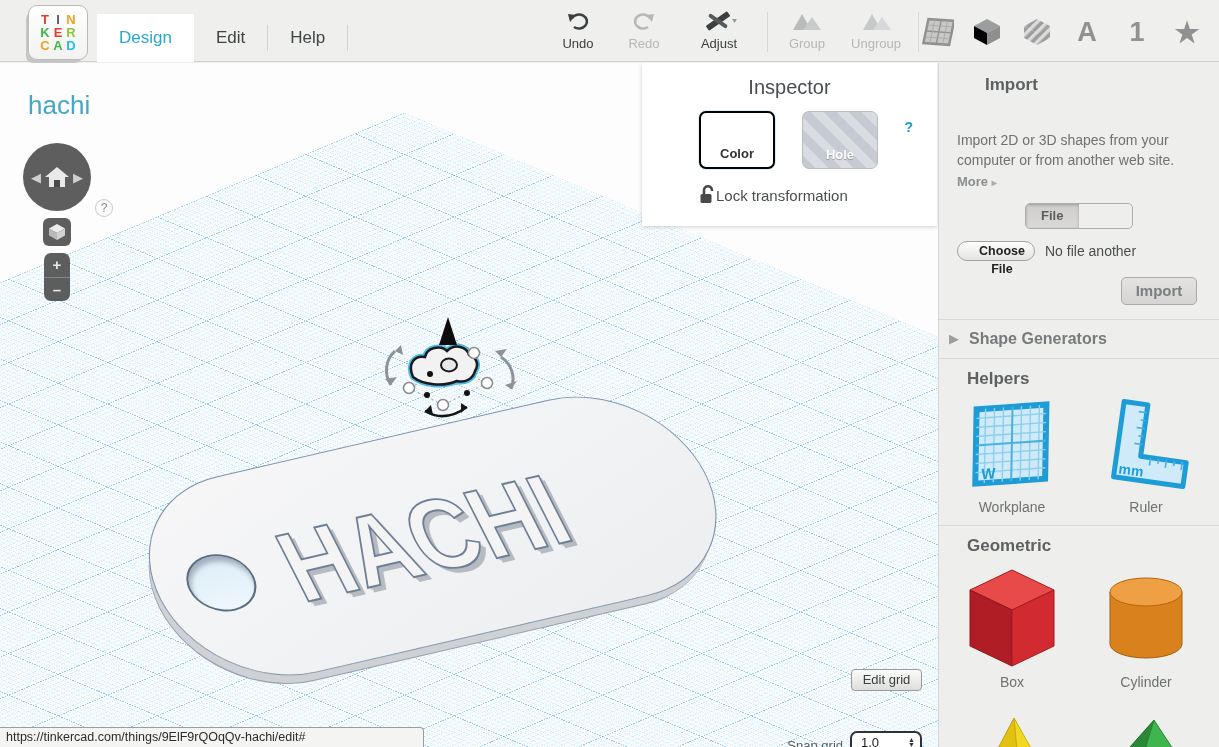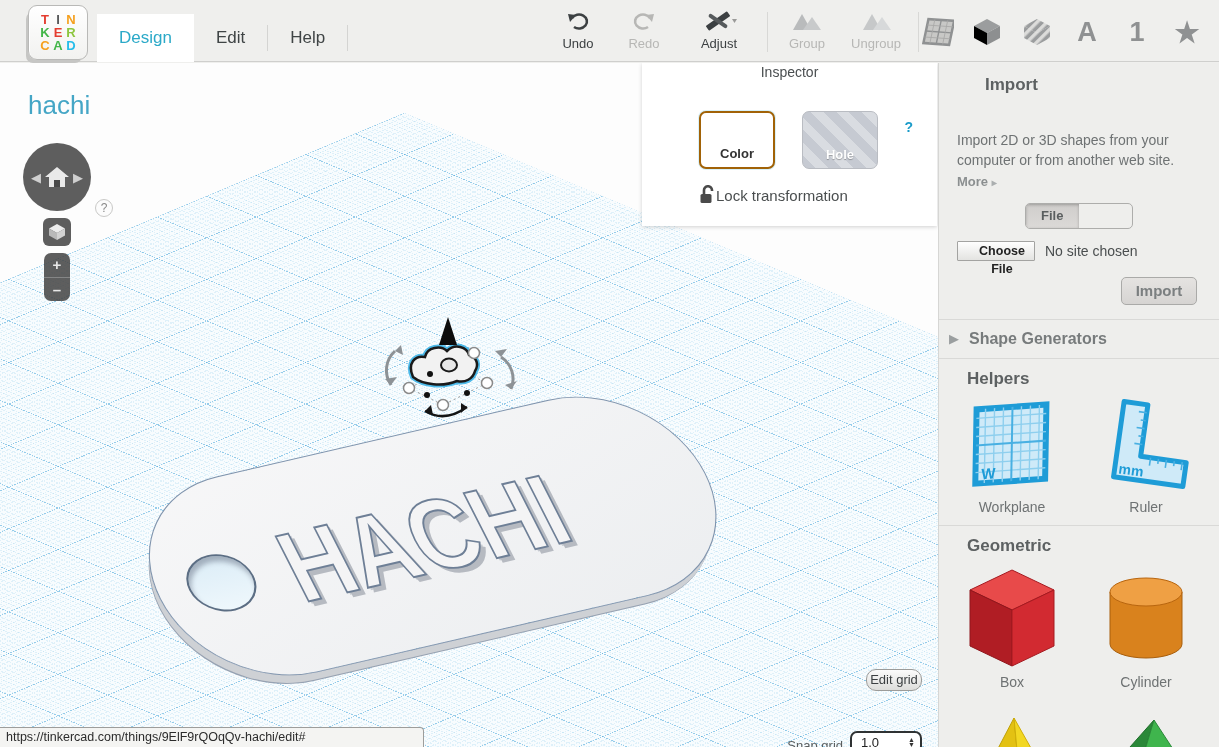--- a/index.html
+++ b/index.html
@@ -54,51 +54,51 @@
     border:1.5px solid #7f93ac;
     box-shadow:-6px 9px 0 -2px #ced1d5, -7px 10px 0 -2px #97a2b2;
     display:flex; align-items:center; justify-content:center; }
   .tag-hole { position:absolute; left:30px; top:76px; width:66px; height:62px; border-radius:50%; background:linear-gradient(#dcedf7,#eef7fc); border:2px solid #5c6e84; box-shadow:inset 0 6px 5px rgba(90,100,120,0.45); }
   .tag-text { font-size:106px; font-weight:bold; letter-spacing:0px; color:#f4f4f5; padding-left:52px;
     -webkit-text-stroke:2px #6e7f96; transform:scaleX(0.84); transform-origin:left center;
     text-shadow:4px 6px 0 #b6bac1, 2px 3px 0 #c6cad0; white-space:nowrap; }
 
   .sel-overlay { position:absolute; left:365px; top:250px; width:210px; height:170px; }
 
-  .editgrid-btn { position:absolute; right:16px; top:606px; width:56px; height:22px; background:linear-gradient(#fbfbfb,#dddddb); border:1px solid #9b9b99; border-radius:10px; font-size:13px; color:#3c4042; text-align:center; line-height:20px; cursor:pointer; }
+  .editgrid-btn { position:absolute; right:16px; top:606px; width:71px; height:22px; background:linear-gradient(#fbfbfb,#dddddb); border:1px solid #9b9b99; border-radius:4px; font-size:13px; color:#3c4042; text-align:center; line-height:20px; cursor:pointer; }
   .snapgrid { position:absolute; right:16px; top:668px; display:flex; align-items:flex-end; gap:7px; font-size:13px; color:#5a5e5f; }
   .snap-select { width:72px; height:22px; background:#fff; border:2px solid #2f3233; border-radius:7px; display:flex; align-items:center; justify-content:space-between; padding:0 5px 0 9px; cursor:pointer; color:#222; }
   .snap-arrows { display:flex; flex-direction:column; line-height:5px; font-size:7px; color:#333; }
 
   .status-bar { position:absolute; left:0; bottom:0; width:424px; height:20px; background:#f4f4f2; border:1px solid #9d9d9b; border-left:none; border-bottom:none; border-top-right-radius:4px; font-size:12.5px; color:#2c2c2c; line-height:19px; padding-left:6px; z-index:40; white-space:nowrap; overflow:hidden; }
 
   
   .inspector { position:absolute; left:642px; top:0; width:295px; height:163px; background:#fff; box-shadow:0 1px 4px rgba(0,0,0,0.18); z-index:20; }
-  .insp-title { text-align:center; margin-top:1px; font-size:14px; color:#4a4e50; }
+  .insp-title { text-align:center; margin-top:13px; font-size:20px; color:#4a4e50; }
   .swatch { position:absolute; top:48px; width:76px; height:58px; border-radius:7px; display:flex; align-items:flex-end; justify-content:center; font-size:13px; font-weight:bold; cursor:pointer; padding-bottom:6px; }
-  .swatch.color { left:57px; background:#fff; border:2px solid #a16207; box-shadow:0 0 0 1px #d9f1f8; color:#333; }
+  .swatch.color { left:57px; background:#fff; border:2px solid #000000; box-shadow:0 0 0 1px #d9f1f8; color:#333; }
   .swatch.hole { left:160px; border:1px solid #b9bcc2; color:#fff; text-shadow:0 1px 1px rgba(0,0,0,0.3);
     background:repeating-linear-gradient(45deg,#c6cad2 0 9px,#d9dce1 9px 18px); }
   .insp-help { position:absolute; right:24px; top:56px; color:#1a9bc9; font-weight:bold; font-size:14px; cursor:pointer; }
   .lock-row { position:absolute; left:57px; top:122px; display:flex; align-items:center; font-size:15px; color:#4a4e4f; cursor:pointer; }
 
   
   .sidebar { position:absolute; left:938px; top:63px; width:281px; height:684px; background:#eeeeec; border-left:1px solid #d6d6d4; overflow:hidden; }
   .side-pad { padding:0 18px; }
   .side-h { font-size:17px; font-weight:bold; color:#5d6162; }
   .import-h { margin:12px 0 8px 28px; }
   .import-desc { font-size:14px; color:#6e7273; line-height:1.45;margin-top:35px; }
   .more-link { font-size:13px; font-weight:bold; color:#8b8f90; margin-top:3px; cursor:pointer; }
   .more-link .arr { font-size:10px; color:#aaaeaf; }
   .seg-ctl { margin:14px auto 0; width:108px; height:26px; display:flex; border:1px solid #adadab; border-radius:5px; overflow:hidden; font-size:13px; font-weight:bold; color:#5a5e5f; }
   .seg { flex:1; display:flex; align-items:center; justify-content:center; cursor:pointer; }
   .seg.pressed { background:linear-gradient(#cfcdcb,#dbd9d7); box-shadow:inset 0 1px 3px rgba(0,0,0,0.25); }
   .seg.raised { background:linear-gradient(#fdfdfd,#e8e8e6); border-left:1px solid #bcbcba;margin-top:47px; }
   .choose-row { display:flex; align-items:center; gap:10px; margin-top:12px; }
-  .choose-btn { width:78px; height:20px; background:linear-gradient(#fefefe,#e3e3e1); border:1px solid #a3a3a1; border-radius:1px; font-size:12.5px; font-weight:bold; color:#222; text-align:center; line-height:18px; cursor:pointer;padding-left:12px; }
+  .choose-btn { width:78px; height:20px; background:linear-gradient(#fefefe,#e3e3e1); border:1px solid #a3a3a1; border-radius:10px; font-size:12.5px; font-weight:bold; color:#222; text-align:center; line-height:18px; cursor:pointer;padding-left:12px; }
   .no-file { font-size:14px; color:#4a4e4f; }
   .import-btn { display:block; margin:16px 4px 14px auto; width:76px; height:28px; background:linear-gradient(#e5e3e1,#d6d4d2); border:1px solid #aaaaa8; border-radius:5px; font-size:15px; font-weight:bold; color:#7b7f80; text-align:center; line-height:26px; cursor:pointer; }
   .side-div { border-top:1px solid #d9d9d7; }
   .shapegen-row { display:flex; align-items:center; gap:10px; padding:10px 0 10px 10px; cursor:pointer; }
   .shapegen-row .tri { color:#9a9e9f; font-size:13px; }
   .shapegen-row .lbl { font-size:16px; font-weight:bold; color:#777b7c; }
   .sec-title { margin:10px 0 4px 28px; }
   .shape-grid { display:flex; justify-content:space-between; padding:6px 14px 10px; }
   .shape-cell { width:118px; display:flex; flex-direction:column; align-items:center; cursor:pointer; }
   .shape-cell .slabel { font-size:14px; color:#6e7273; margin-top:4px; }
@@ -314,21 +314,21 @@
     <div class="import-desc">Import 2D or 3D shapes from your computer or from another web site.</div>
     <div class="more-link">
       <span>More</span> <span class="arr">▸</span>
     </div>
     <div class="seg-ctl">
       <div class="seg pressed">File</div>
       <div class="seg raised">URL</div>
     </div>
     <div class="choose-row">
       <div class="choose-btn">Choose File</div>
-      <div class="no-file">No site chosen</div>
+      <div class="no-file">No file another</div>
     </div>
     <div class="import-btn">Import</div>
   </div>
 
   <div class="side-div"></div>
   <div class="shapegen-row">
     <span class="tri">▶</span>
     <span class="lbl">Shape Generators</span>
   </div>
 

